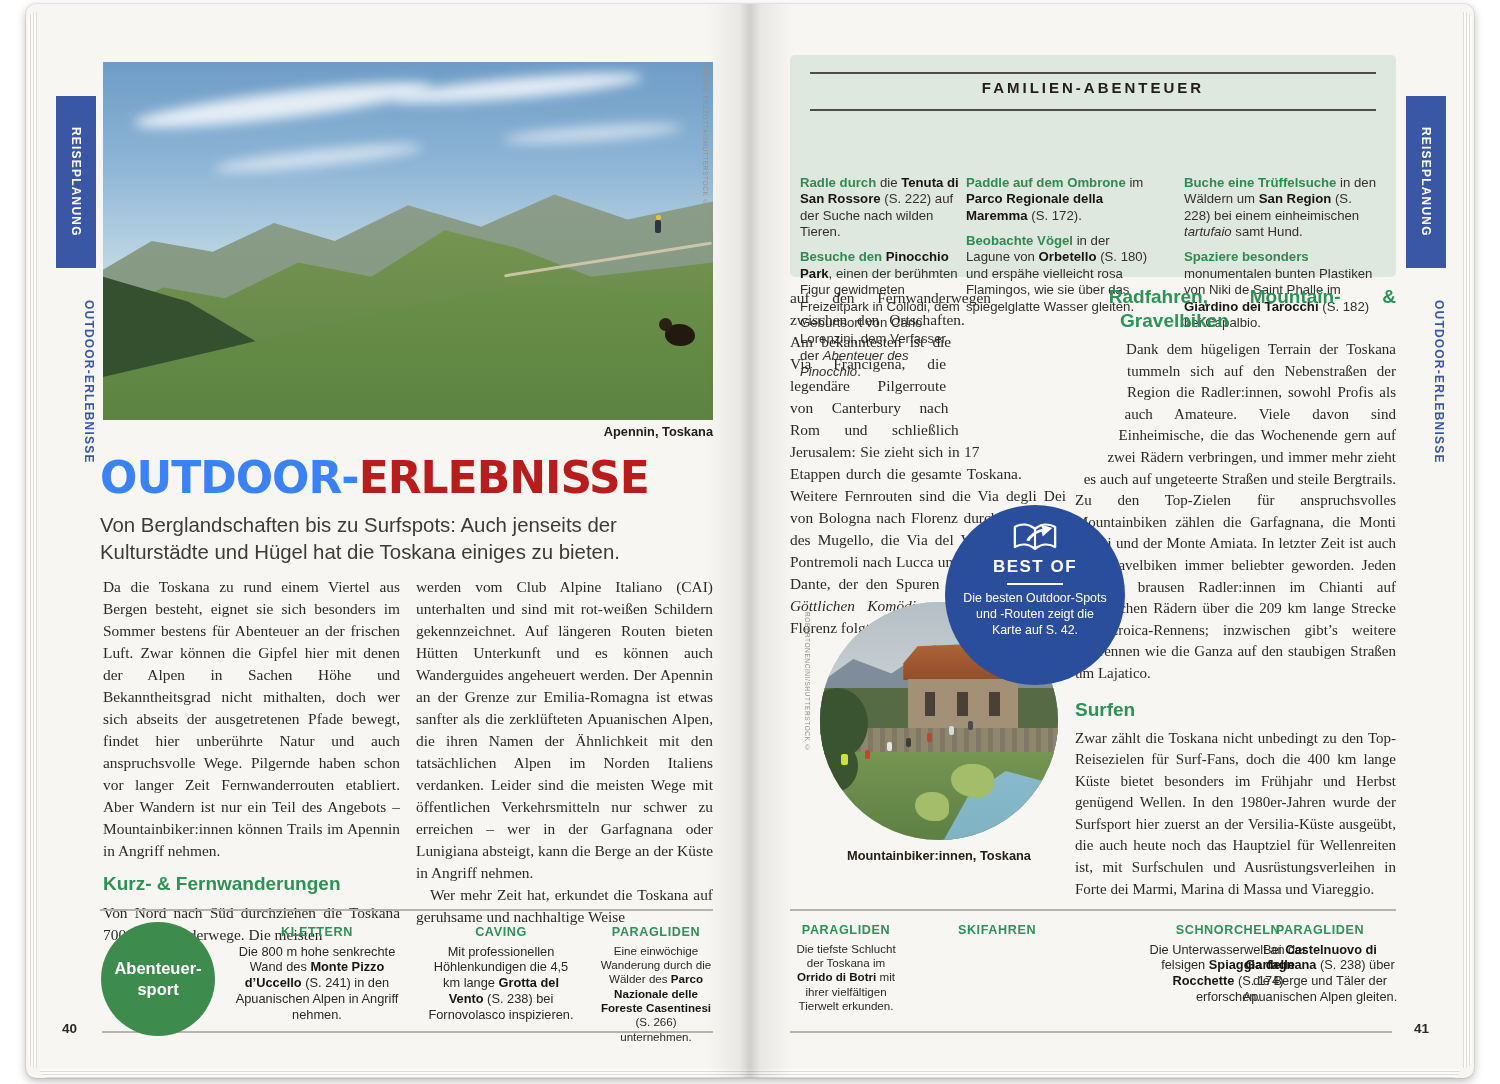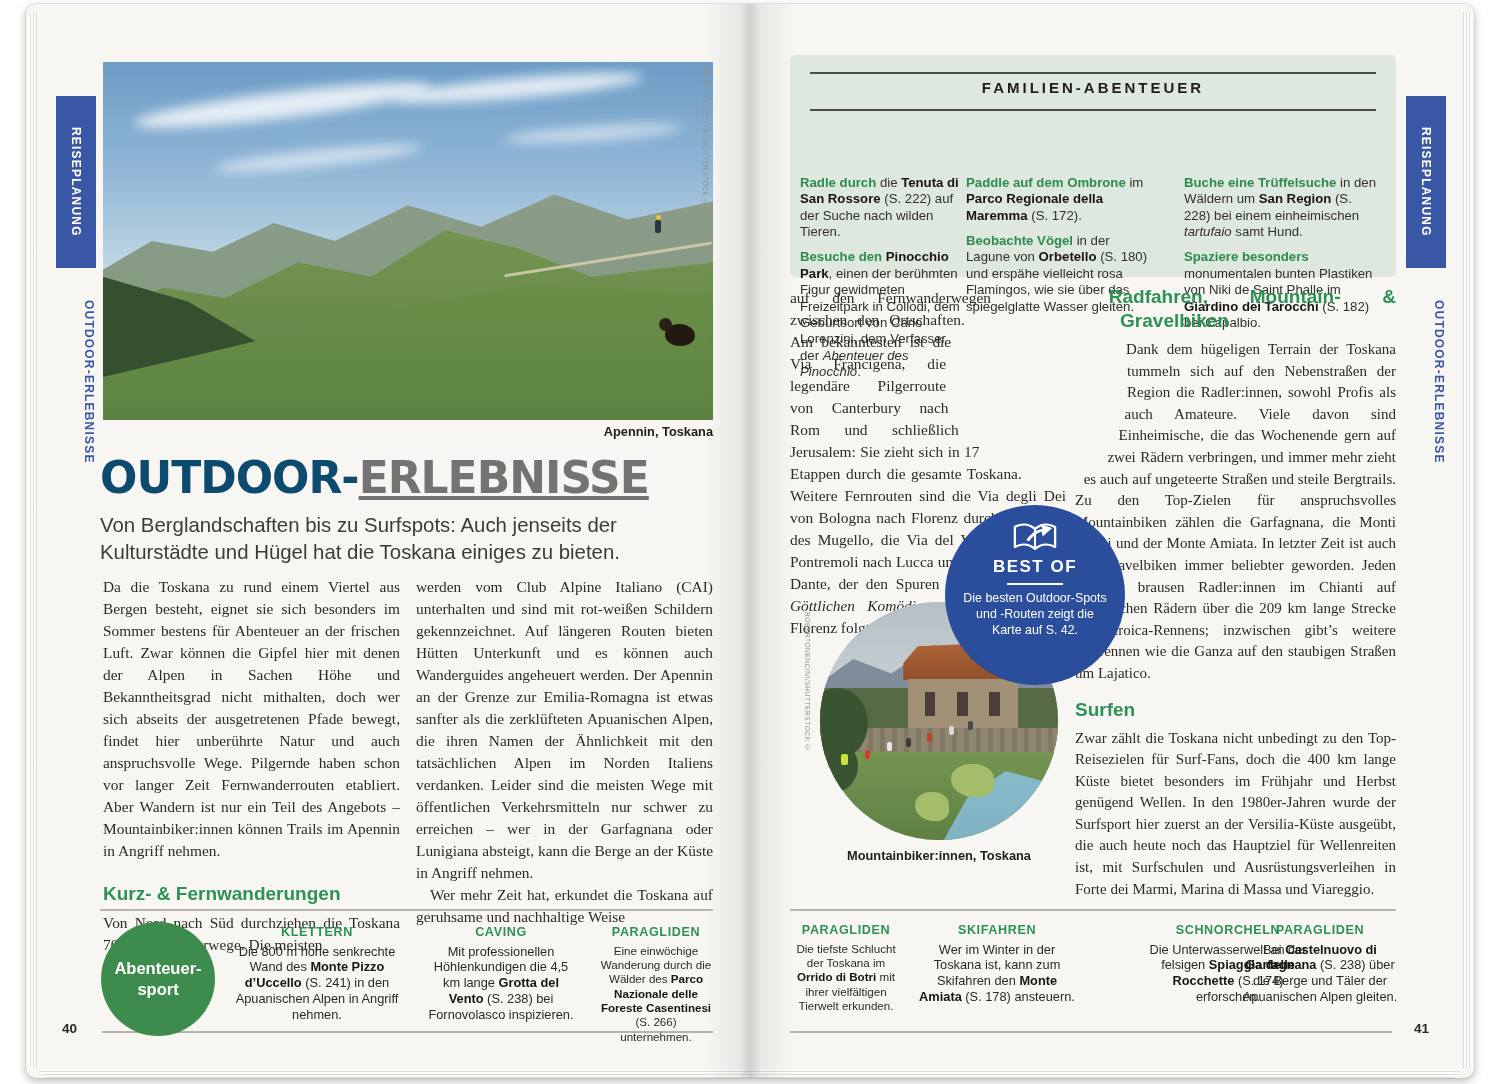--- a/index.html
+++ b/index.html
@@ -49,21 +49,21 @@
   .forest{background:#35502f;clip-path:polygon(0 60%,14% 67%,26% 79%,34% 100%,0 100%);}
   .fore{background:linear-gradient(180deg,#83a85c 0%,#6a9049 60%,#5d8342 100%);
     clip-path:polygon(0 88%,20% 80%,45% 70%,70% 62%,100% 65%,100% 100%,0 100%);}
   .trail{position:absolute;width:210px;height:3px;background:#d8cdb0;opacity:.85;transform:rotate(-9deg);border-radius:2px;}
   .hiker{position:absolute;width:6px;height:13px;background:#2e3340;border-radius:2px;}
   .hiker:before{content:"";position:absolute;left:1px;top:-5px;width:4.5px;height:4.5px;border-radius:50%;background:#e3c63c;}
   .dog{position:absolute;width:30px;height:22px;background:#221a10;border-radius:46% 54% 48% 52%;}
   .dog:before{content:"";position:absolute;left:-6px;top:-6px;width:13px;height:13px;background:#2a2013;border-radius:50%;}
   .title{position:absolute;left:100px;top:456px;font-family:"DejaVu Sans","Liberation Sans",sans-serif;
          font-weight:700;font-size:44px;letter-spacing:-1px;line-height:1;}
-  .title .t1{color:#0c4a6e;} .title .t2{color:#737373;text-decoration:underline;}
+  .title .t1{color:#3b82f6;} .title .t2{color:#b91c1c;}
   .subtitle{position:absolute;left:100px;top:512px;width:628px;font-size:20.4px;line-height:1.3;color:#3e3b37;}
   .badge{position:absolute;left:101px;top:922px;width:114px;height:114px;border-radius:50%;background:#3e8b4e;
          color:#fff;font-weight:700;font-size:16.5px;line-height:1.25;display:flex;flex-direction:column;
          align-items:center;justify-content:center;text-align:center;}
   
   .fambox{position:absolute;left:790px;top:55px;width:606px;height:222px;background:#dfe8df;border-radius:5px;}
   .famrule{position:absolute;left:20px;width:566px;height:1.5px;background:#4d4c48;}
   .famtitle{position:absolute;left:0;top:24px;width:100%;text-align:center;font-weight:700;font-size:15px;
             letter-spacing:3px;color:#201d1a;}
   .famcol{position:absolute;top:120px;font-size:13.2px;line-height:1.24;color:#33302c;}
@@ -121,21 +121,21 @@
     <div class="dog" style="left:562px;top:262px;"></div>
   </div>
   <div class="credit" style="position:absolute;left:702px;top:66px;height:220px;">MAURO PEZZOTTA/SHUTTERSTOCK ©</div>
   <div class="caption" style="position:absolute;left:420px;top:424px;width:293px;text-align:right;">Apennin, Toskana</div>
 
   <div class="title"><span class="t1">OUTDOOR-</span><span class="t2">ERLEBNISSE</span></div>
   <div class="subtitle">Von Berglandschaften bis zu Surfspots: Auch jenseits der Kulturstädte und Hügel hat die Toskana einiges zu bieten.</div>
 
   <div class="serif" style="position:absolute;left:103px;top:576px;width:297px;">
     <p>Da die Toskana zu rund einem Viertel aus Bergen besteht, eignet sie sich besonders im Sommer bestens für Abenteuer an der frischen Luft. Zwar können die Gipfel hier mit denen der Alpen in Sachen Höhe und Bekanntheitsgrad nicht mithalten, doch wer sich abseits der ausgetretenen Pfade bewegt, findet hier unberührte Natur und auch anspruchsvolle Wege. Pilgernde haben schon vor langer Zeit Fernwanderrouten etabliert. Aber Wandern ist nur ein Teil des Angebots – Mountainbiker:innen können Trails im Apennin in Angriff nehmen.</p>
-    <h3 class="ghead" style="margin-top:20px;">Kurz- &amp; Fernwanderungen</h3>
+    <h3 class="ghead" style="margin-top:10px;">Kurz- &amp; Fernwanderungen</h3>
     <p>Von Nord nach Süd durchziehen die Toskana 7000 km Wanderwege. Die meisten</p>
   </div>
   <div class="serif" style="position:absolute;left:416px;top:576px;width:297px;">
     <p>werden vom Club Alpine Italiano (CAI) unterhalten und sind mit rot-weißen Schildern gekennzeichnet. Auf längeren Routen bieten Hütten Unterkunft und es können auch Wanderguides angeheuert werden. Der Apennin an der Grenze zur Emilia-Romagna ist etwas sanfter als die zerklüfteten Apuanischen Alpen, die ihren Namen der Ähnlichkeit mit den tatsächlichen Alpen im Norden Italiens verdanken. Leider sind die meisten Wege mit öffentlichen Verkehrsmitteln nur schwer zu erreichen – wer in der Garfagnana oder Lunigiana absteigt, kann die Berge an der Küste in Angriff nehmen.</p>
     <p class="ind">Wer mehr Zeit hat, erkundet die Toskana auf geruhsame und nachhaltige Weise</p>
   </div>
 
   <div class="rule" style="left:100px;top:909px;width:613px;"></div>
   <div class="rule" style="left:102px;top:1031px;width:611px;"></div>
   <div class="badge">
@@ -228,21 +228,20 @@
   </div>
 
   <div class="rule" style="left:790px;top:909px;width:606px;"></div>
   <div class="rule" style="left:790px;top:1031px;width:602px;"></div>
   <div class="fitem small" style="left:788px;top:923px;width:116px;">
     <div class="ft">PARAGLIDEN</div>
     <div>Die tiefste Schlucht der Toskana im <b>Orrido di Botri</b> mit ihrer vielfältigen Tierwelt erkunden.</div>
   </div>
   <div class="fitem" style="left:918px;top:923px;width:158px;">
     <div class="ft">SKIFAHREN</div>
-    <div>Wer im Winter in der Toskana ist, kann zum Skifahren den <b>Monte Amiata</b> (S. 178) ansteuern.</div>
   </div>
   <div class="fitem" style="left:1139px;top:923px;width:178px;">
     <div class="ft">SCHNORCHELN</div>
     <div>Die Unterwasserwelt an der felsigen <b>Spiaggia delle Rocchette</b> (S. 174) erforschen.</div>
   </div>
   <div class="fitem" style="left:1240px;top:923px;width:160px;">
     <div class="ft">PARAGLIDEN</div>
     <div>Bei <b>Castelnuovo di Garfagnana</b> (S. 238) über die Berge und Täler der Apuanischen Alpen gleiten.</div>
   </div>
   <div class="pagenum" style="left:1414px;top:1021px;">41</div>

